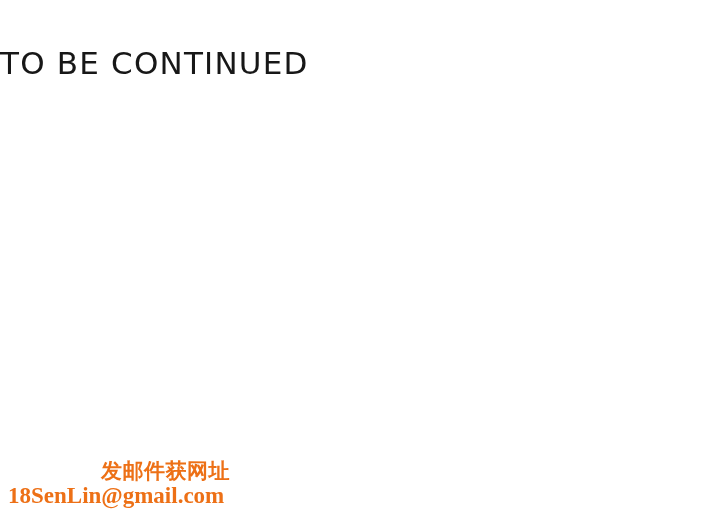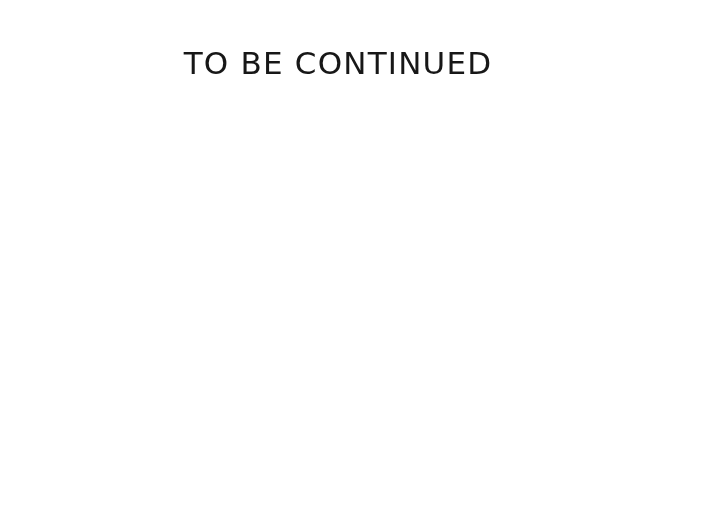--- a/index.html
+++ b/index.html
@@ -22,21 +22,21 @@
     height: 513px;
     background: #ffffff;
   }
 
   
   #headline-area {
     position: absolute;
     left: 0;
     top: 44px;
     width: 676px;
-    text-align: center;
+    text-align: left;
   }
 
   #headline {
     display: inline-block;
     font-family: "DejaVu Sans", sans-serif;
     font-size: 31px;
     font-weight: 400;
     letter-spacing: 1.2px;
     color: #171717;
     line-height: 38px;
@@ -78,14 +78,18 @@
 </style>
 </head>
 <body>
 
 <div id="page">
 
   <div id="headline-area">
     <span id="headline">TO BE CONTINUED</span>
   </div>
 
+  <div id="watermark">
+    <span id="watermark-cn">发邮件获网址</span>
+    <span id="watermark-email">18SenLin@gmail.com</span>
+  </div>
 
 </div>
 
 </body></html>

